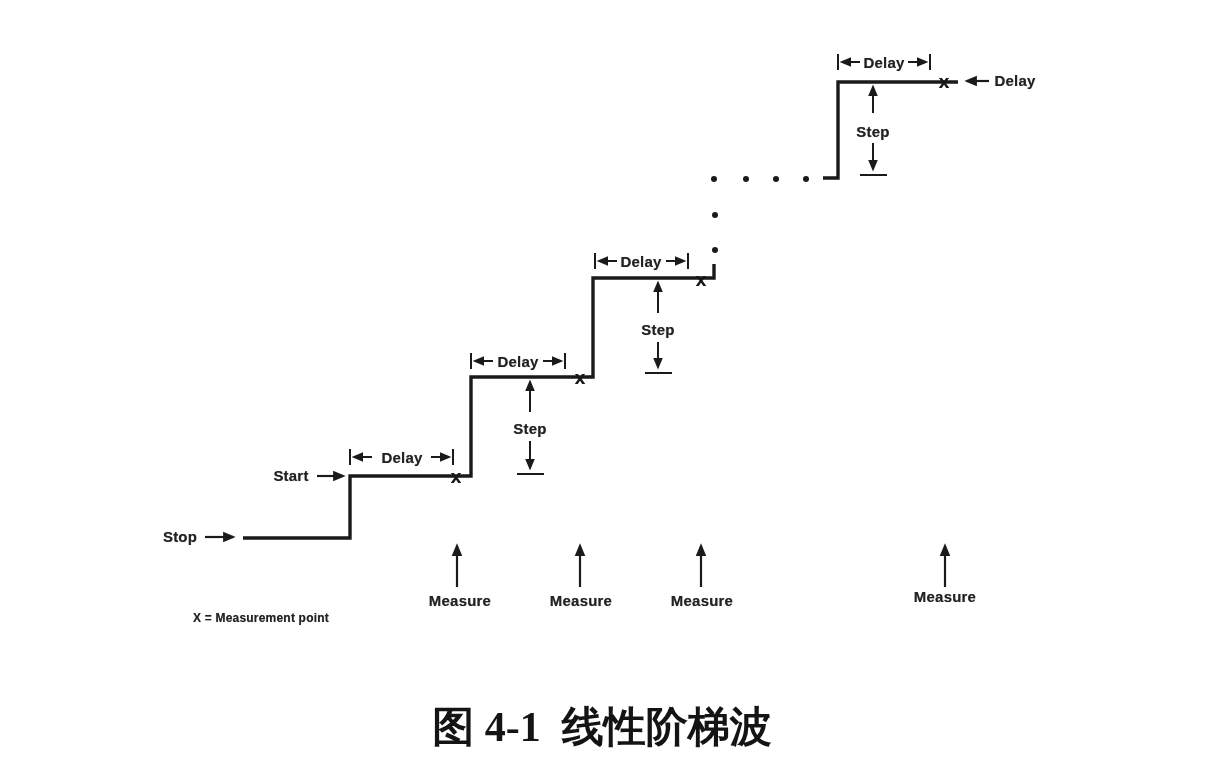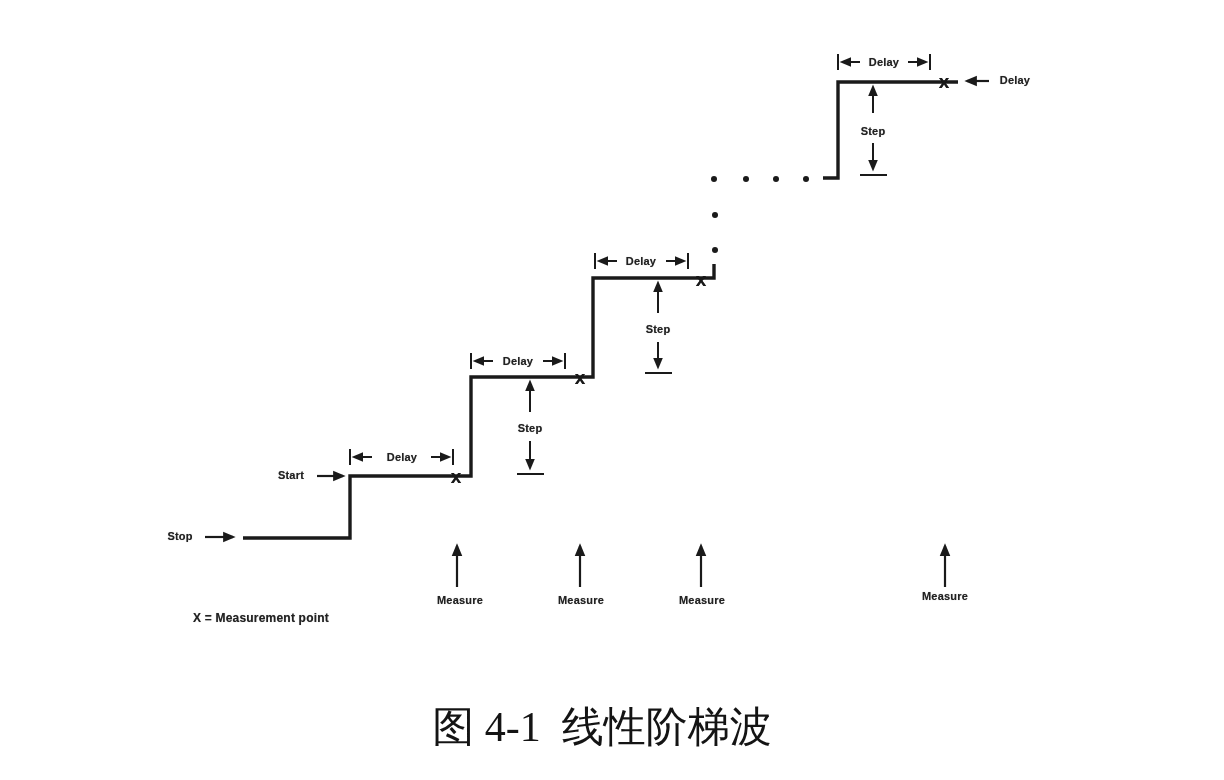--- a/index.html
+++ b/index.html
@@ -17,21 +17,21 @@
   }
   #diagram-svg {
     position: absolute;
     left: 0;
     top: 0;
   }
   .lbl {
     position: absolute;
     transform: translate(-50%, -50%);
     color: #222222;
-    font-size: 11px;
+    font-size: 15px;
     font-weight: 700;
     letter-spacing: 0.2px;
     white-space: nowrap;
     text-shadow: 0 0 0.7px rgba(40,40,40,0.55);
   }
   .x-marker {
     position: absolute;
     transform: translate(-50%, -54%);
     color: #191919;
     font-size: 19px;
@@ -41,21 +41,21 @@
   }
   .legend {
     font-size: 12px;
   }
   .caption {
     position: absolute;
     transform: translate(-50%, 0);
     color: #141414;
     font-family: "Liberation Serif", "DejaVu Serif", serif;
     font-size: 42px;
-    font-weight: 400;
+    font-weight: 700;
     white-space: pre;
     line-height: 1.1;
   }
 </style>
 </head>
 <body>
 
 <div id="page">
 
   <svg id="diagram-svg" width="1224" height="780" viewBox="0 0 1224 780">

